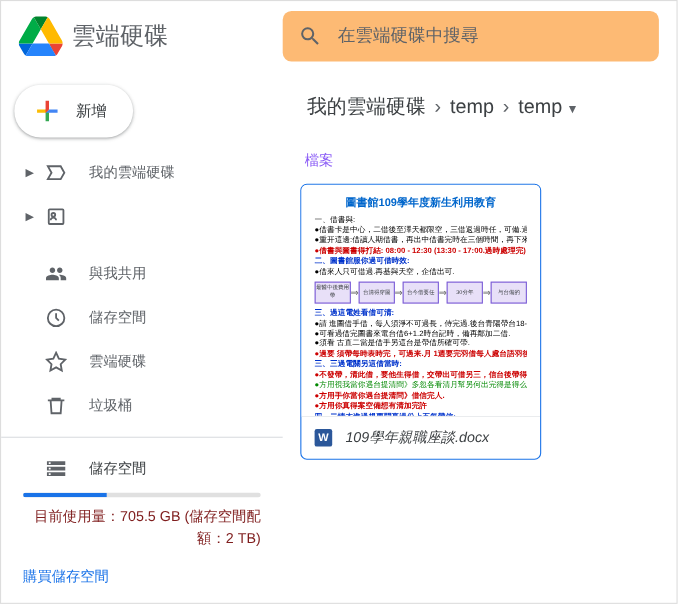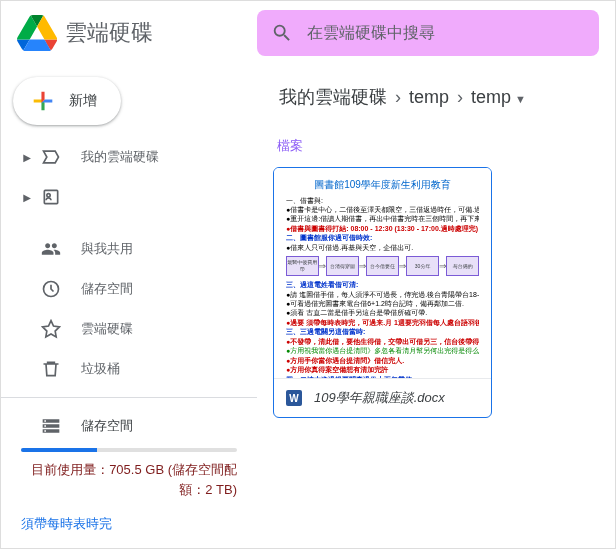--- a/index.html
+++ b/index.html
@@ -1,21 +1,21 @@
 <!DOCTYPE html>
 <html><head>
 <meta charset="utf-8">
 <style>
 * { box-sizing: border-box; margin: 0; padding: 0; }
 body { font-family: Arial, "Microsoft JhengHei", sans-serif; font-size: 14px; color: #3c4043; background: #fff; width: 616px; height: 549px; overflow: hidden; border: 1px solid #ddd; }
 .header { display: flex; align-items: center; height: 64px; padding: 0 16px; }
 .logo-wrap { display: flex; align-items: center; width: 240px; }
 .logo-svg { width: 40px; height: 40px; }
 .logo-text { font-size: 22px; color: #5f6368; margin-left: 8px; }
-.search-wrap { flex: 1; background: #f0abfc; border-radius: 8px; height: 46px; display: flex; align-items: center; padding: 0 14px; }
+.search-wrap { flex: 1; background: #fdba74; border-radius: 8px; height: 46px; display: flex; align-items: center; padding: 0 14px; }
 .search-wrap svg { flex-shrink: 0; }
 .search-input { border: none; background: transparent; font-size: 16px; margin-left: 14px; outline: none; flex: 1; color: #5f6368; }
 .search-input::placeholder { color: #5f6368; }
 .body-wrap { display: flex; height: calc(100% - 64px); }
 .sidebar { width: 256px; padding: 8px 0 8px 0; }
 .new-btn { display: inline-flex; align-items: center; height: 48px; border-radius: 24px; box-shadow: 0 1px 2px rgba(60,64,67,.3), 0 1px 3px 1px rgba(60,64,67,.15); padding: 0 24px 0 16px; margin: 4px 0 12px 12px; background: #fff; cursor: pointer; }
 .plus-svg { width: 28px; height: 28px; }
 .new-btn span { font-size: 14px; margin-left: 12px; color: #3c4043; font-weight: 400; }
 .nav-item { display: flex; align-items: center; height: 40px; padding: 0 12px 0 20px; cursor: pointer; border-radius: 0 20px 20px 0; margin-right: 12px; color: #5f6368; }
 .expand-arrow { width: 12px; display: flex; justify-content: center; font-size: 10px; color: #5f6368; }
@@ -30,21 +30,21 @@
 .storage-text { font-size: 13px; color: #7f1d1d; line-height: 1.5; text-align: right; }
 .buy-link { color: #1a73e8; font-size: 13px; margin-top: 16px; display: inline-block; cursor: pointer; }
 .main { flex: 1; padding: 8px 16px; overflow: auto; }
 .breadcrumb { display: flex; align-items: center; height: 48px; font-size: 18px; color: #3c4043; }
 .bc-seg { padding: 4px 6px; cursor: pointer; border-radius: 4px; }
 .bc-sep { color: #5f6368; padding: 0 2px; }
 .bc-caret { font-size: 11px; margin-left: 4px; color: #5f6368; }
 .section-label { font-size: 13px; color: #8b5cf6; font-weight: 500; margin: 16px 0 12px 4px; }
 .file-card { width: 219px; border: 1px solid #1a73e8; border-radius: 6px; overflow: hidden; cursor: pointer; background: #fff; }
 .thumb { height: 210px; background: #fff; padding: 10px 12px; font-size: 7px; line-height: 1.35; position: relative; overflow: hidden; }
-.thumb-title { color: #0066cc; font-weight: normal; font-size: 10px; text-align: center; margin-bottom: 4px; }
+.thumb-title { color: #0066cc; font-weight: bold; font-size: 10px; text-align: center; margin-bottom: 4px; }
 .tline { white-space: nowrap; overflow: hidden; }
 .t-black { color: #000; }
 .t-red { color: #cc0000; font-weight: bold; }
 .t-blue { color: #0033cc; font-weight: bold; }
 .t-green { color: #008800; }
 .flow { display: flex; align-items: center; justify-content: space-between; margin: 4px 0; }
 .flow-box { border: 1px solid #7b5bd6; background: #e8e0f8; width: 36px; height: 20px; font-size: 5px; display: flex; align-items: center; justify-content: center; text-align: center; }
 .flow-arr { color: #666; font-size: 9px; }
 .file-footer { display: flex; align-items: center; padding: 10px 12px; border-top: 1px solid #e8eaed; }
 .file-type-icon { width: 16px; height: 16px; background: #2b579a; color: #fff; font-size: 10px; font-weight: bold; display: flex; align-items: center; justify-content: center; border-radius: 2px; flex-shrink: 0; }
@@ -152,21 +152,21 @@
             <svg width="20" height="20" viewBox="0 0 24 24" fill="#5f6368">
               <path d="M2 20h20v-4H2v4zm2-3h2v2H4v-2zM2 4v4h20V4H2zm4 3H4V5h2v2zm-4 7h20v-4H2v4zm2-3h2v2H4v-2z"></path>
             </svg>
           </span>
         <span class="nav-label">儲存空間</span>
       </div>
       <div class="storage-bar">
           <div class="storage-fill"></div>
         </div>
       <div class="storage-text">目前使用量：705.5 GB (儲存空間配額：2 TB)</div>
-      <div class="buy-link">須帶每時表時完</div>
+      <div class="buy-link">購買儲存空間</div>
     </div>
   </div>
 
   <div class="main">
     <div class="breadcrumb">
       <span class="bc-seg">我的雲端硬碟</span>
       <span class="bc-sep">›</span>
       <span class="bc-seg">temp</span>
       <span class="bc-sep">›</span>
       <span class="bc-seg"><span>temp</span><span class="bc-caret">▼</span></span>

